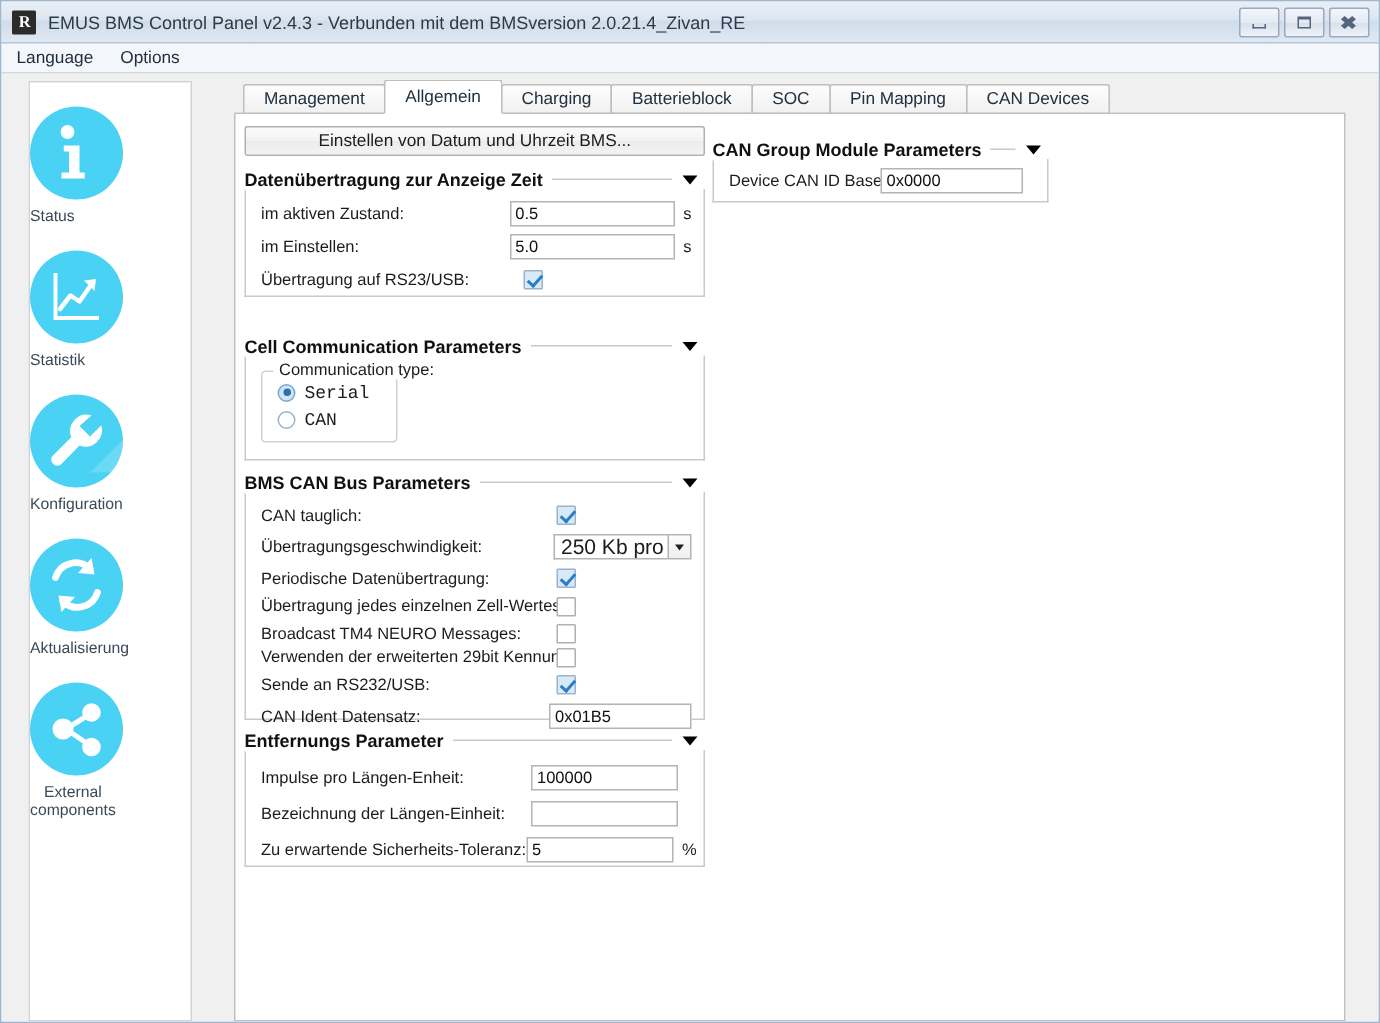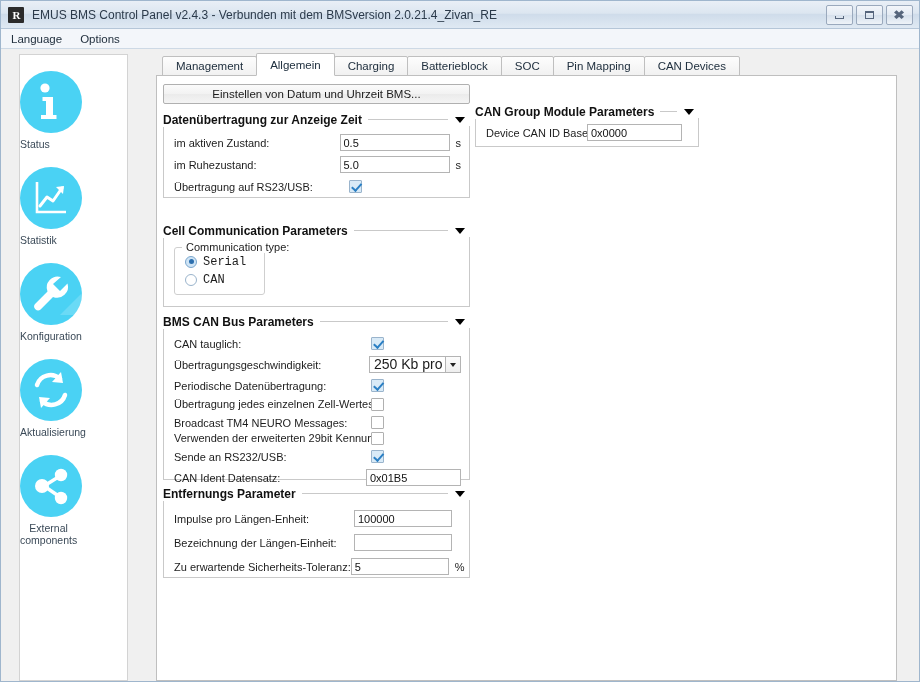--- a/index.html
+++ b/index.html
@@ -517,21 +517,21 @@
             <span class="gb-rule"></span>
             <span class="gb-caret"></span>
           </div>
           <div class="gb-body" style="height:72px; padding-top:6px;">
             <div class="frow">
               <span class="flabel" style="width:175px;">im aktiven Zustand:</span>
               <input class="field" style="width: 110px;" value="0.5">
               <span class="unit">s</span>
             </div>
             <div class="frow">
-              <span class="flabel" style="width:175px;">im Ruhezustand:</span>
+              <span class="flabel" style="width:175px;">im Einstellen:</span>
               <input class="field" style="width: 110px;" value="5.0">
               <span class="unit">s</span>
             </div>
             <div class="frow">
               <span class="flabel" style="width:175px;">Übertragung auf RS23/USB:</span>
               <span class="cbox checked"></span>
             </div>
           </div>
         </div>
 
@@ -626,21 +626,21 @@
               <input class="field" style="width: 98px;" value="">
             </div>
             <div class="frow" style="height:23px;">
               <span class="flabel" style="width:180px;">Zu erwartende Sicherheits-Toleranz:</span>
               <input class="field" style="width: 98px;" value="5">
               <span class="unit">%</span>
             </div>
           </div>
         </div>
 
-        <div class="groupbox" style="left:318px; top:28px; width:224px;">
+        <div class="groupbox" style="left:318px; top:16px; width:224px;">
           <div class="gb-title-row">
             <span class="gb-title">CAN Group Module Parameters</span>
             <span class="gb-rule"></span>
             <span class="gb-caret"></span>
           </div>
           <div class="gb-body" style="height:29px; padding-top:5px;">
             <div class="frow" style="height:19px;">
               <span class="flabel" style="width:101px;">Device CAN ID Base:</span>
               <input class="field" style="width: 95px;" value="0x0000">
             </div>

